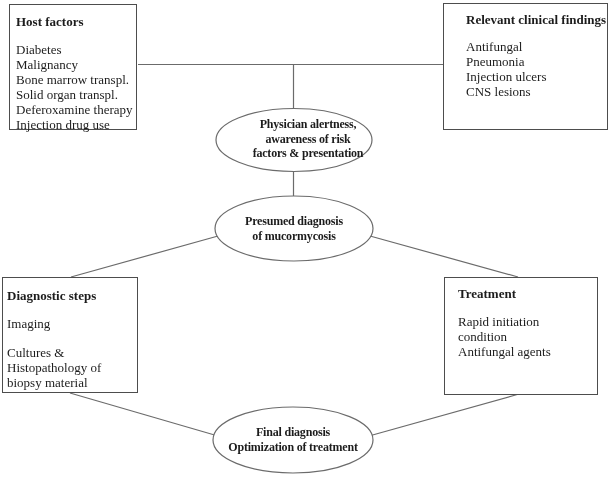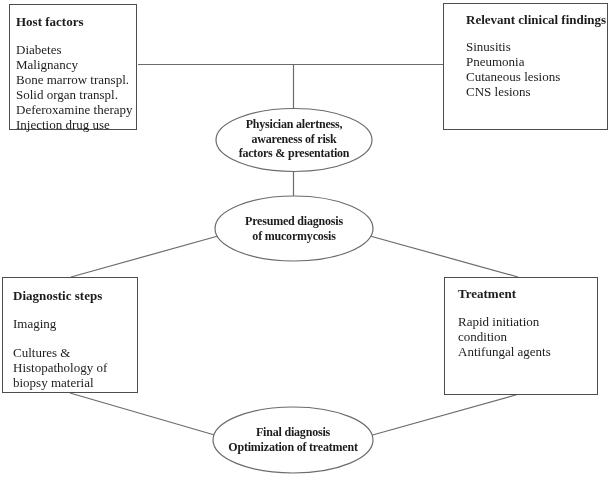--- a/index.html
+++ b/index.html
@@ -22,39 +22,39 @@
   }
   .box .title { font-weight:bold; font-size:13px; line-height:15px; white-space:nowrap; }
   .box .item  { font-size:13px; line-height:15px; white-space:nowrap; }
 
   #box-host        { left:9px;   top:4px;   width:128px; height:126px; padding:9px 0 0 6px;  }
   #box-host .title { margin-bottom:13px; }
 
   #box-findings        { left:443px; top:3px;   width:165px; height:127px; padding:8px 0 0 22px; }
   #box-findings .title { margin-bottom:12px; }
 
-  #box-diagnostic        { left:2px;   top:277px; width:136px; height:116px; padding:10px 0 0 10px; }
+  #box-diagnostic        { left:2px;   top:277px; width:136px; height:116px; padding:10px 0 0 4px; }
   #box-diagnostic .title { margin-bottom:13px; }
 
   #box-treatment        { left:444px; top:277px; width:154px; height:118px; padding:8px 7px 0 13px; }
   #box-treatment .title { margin-bottom:13px; }
 
   .gap-above { margin-top:14px; }
 
   .node-label {
     position:absolute;
     z-index:2;
     text-align:center;
     font-weight:bold;
     font-size:12px;
     line-height:14.5px;
     letter-spacing:-0.2px;
     white-space:nowrap;
   }
-  #label-alertness { left:214px; top:117px; width:160px; }
+  #label-alertness { left:228px; top:117px; width:160px; }
   #label-presumed  { left:214px; top:214px; width:160px; line-height:15px; }
   #label-final     { left:208px; top:425px; width:170px; line-height:15px; }
 </style>
 </head>
 <body>
 
 <div class="canvas">
 
   <svg class="connector-svg" width="612" height="480" viewBox="0 0 612 480">
     <g stroke="#6b6b6b" stroke-width="1.2" fill="none">
@@ -78,23 +78,23 @@
     <div class="item">Diabetes</div>
     <div class="item">Malignancy</div>
     <div class="item">Bone marrow transpl.</div>
     <div class="item">Solid organ transpl.</div>
     <div class="item">Deferoxamine therapy</div>
     <div class="item">Injection drug use</div>
   </div>
 
   <div class="box" id="box-findings">
     <div class="title">Relevant clinical findings</div>
-    <div class="item">Sinusitis</div>
+    <div class="item">Antifungal</div>
     <div class="item">Pneumonia</div>
-    <div class="item">Cutaneous lesions</div>
+    <div class="item">Injection ulcers</div>
     <div class="item">CNS lesions</div>
   </div>
 
   <div class="node-label" id="label-alertness">
     <div>Physician alertness,</div>
     <div>awareness of risk</div>
     <div>factors &amp; presentation</div>
   </div>
 
   <div class="node-label" id="label-presumed">

